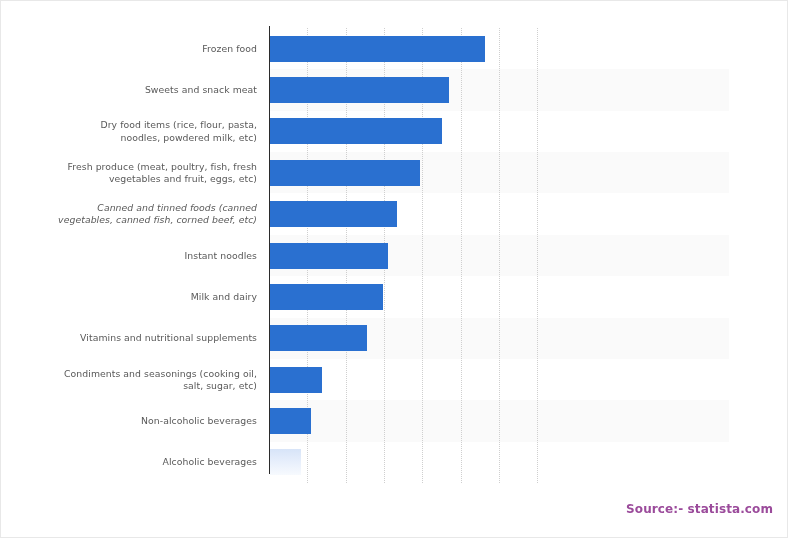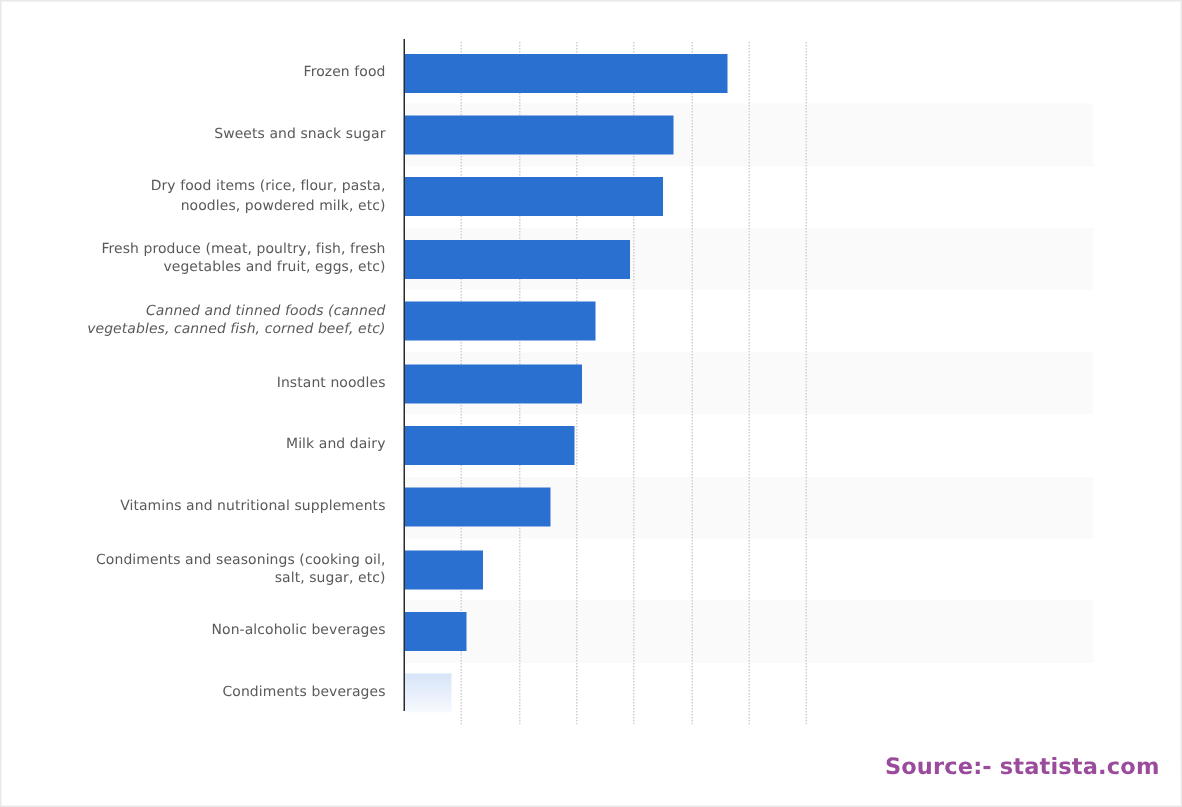--- a/index.html
+++ b/index.html
@@ -119,49 +119,49 @@
     background: linear-gradient(to bottom, rgba(255,255,255,0) 0%, rgba(255,255,255,0.82) 45%, #ffffff 100%);
     pointer-events: none;
   }
 
   
   .source-credit {
     position: absolute;
     right: 14px;
     top: 501px;
     font-family: "DejaVu Sans", "Liberation Sans", sans-serif;
-    font-size: 15px;
+    font-size: 12px;
     font-weight: bold;
     color: #9b4b9b;
     letter-spacing: 0.1px;
   }
 </style>
 </head>
 <body>
 
 <div id="screenshot">
 
   <div class="chart-figure">
 
     <div class="labels-col">
         <div class="cat-label" style="top: 20.6818px; color: rgb(89, 89, 89);">Frozen food</div>
-        <div class="cat-label" style="top: 62.0455px; color: rgb(89, 89, 89);">Sweets and snack sugar</div>
+        <div class="cat-label" style="top: 62.0455px; color: rgb(89, 89, 89);">Sweets and snack meat</div>
         <div class="cat-label" style="top: 103.409px; color: rgb(89, 89, 89); margin-left: 44px;">Dry food items (rice, flour, pasta,
 noodles, powdered milk, etc)</div>
         <div class="cat-label" style="top: 144.773px; color: rgb(89, 89, 89);">Fresh produce (meat, poultry, fish, fresh
 vegetables and fruit, eggs, etc)</div>
         <div class="cat-label" style="top: 186.136px; color: rgb(89, 89, 89); font-style: italic;">Canned and tinned foods (canned
 vegetables, canned fish, corned beef, etc)</div>
         <div class="cat-label" style="top: 268.864px; color: rgb(89, 89, 89);">Milk and dairy</div>
         <div class="cat-label" style="top: 227.5px; color: rgb(89, 89, 89);">Instant noodles</div>
         <div class="cat-label" style="top: 310px; color: rgb(89, 89, 89);">Vitamins and nutritional supplements</div>
         <div class="cat-label" style="top: 351.591px; color: rgb(89, 89, 89); padding-left: 26px;">Condiments and seasonings (cooking oil,
 salt, sugar, etc)</div>
         <div class="cat-label" style="top: 392.955px; color: rgb(89, 89, 89); margin-left: 12px;">Non-alcoholic beverages</div>
-        <div class="cat-label" style="top: 434.318px; color: rgb(89, 89, 89);">Condiments beverages</div>
+        <div class="cat-label" style="top: 434.318px; color: rgb(89, 89, 89);">Alcoholic beverages</div>
       </div>
 
     <div class="plot-area">
       <div class="bands-layer">
           <div class="band" style="top: 41.3636px; height: 41.3636px; background: rgb(250, 250, 250);"></div>
           <div class="band" style="top: 124.091px; height: 41.3636px; background: rgb(250, 250, 250);"></div>
           <div class="band" style="top: 206.818px; height: 41.3636px; background: rgb(250, 250, 250);"></div>
           <div class="band" style="top: 289.545px; height: 41.3636px; background: rgb(250, 250, 250);"></div>
           <div class="band" style="top: 372.273px; height: 41.3636px; background: rgb(250, 250, 250);"></div>
         </div>

